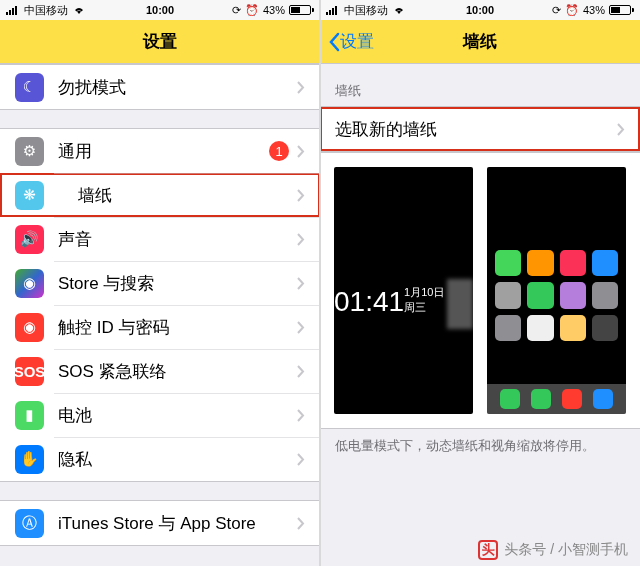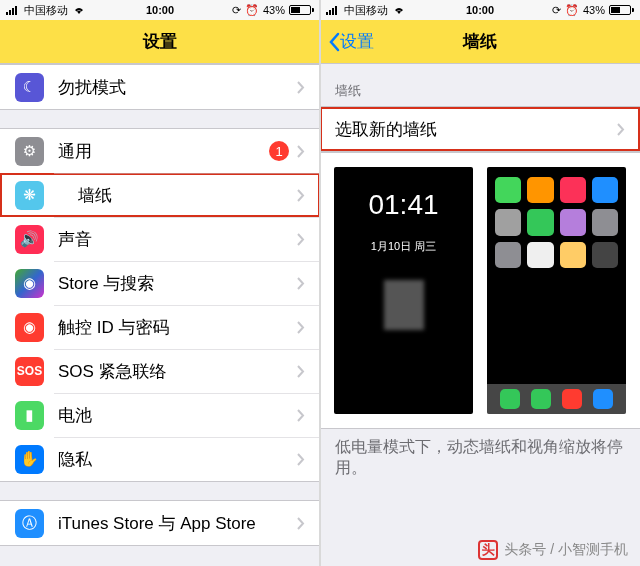--- a/index.html
+++ b/index.html
@@ -18,23 +18,23 @@
   .group + .group, .group-spacer { margin-top: 18px; }
   .row { height: 44px; display: flex; align-items: center; padding: 0 15px; position: relative; }
   .row + .row::before { content: ""; position: absolute; left: 54px; right: 0; top: 0; height: 1px; background: #c8c7cc; transform: scaleY(0.5); }
   .icon { width: 29px; height: 29px; border-radius: 6px; margin-right: 14px; display: flex; align-items: center; justify-content: center; color: #fff; font-size: 15px; flex-shrink: 0; }
   .label { flex: 1; font-size: 17px; color: #000; }
   .chevron { color: #c7c7cc; }
   .chevron svg { width: 8px; height: 13px; display: block; }
   .badge { background: #ff3b30; color: #fff; border-radius: 10px; min-width: 20px; height: 20px; font-size: 13px; display: flex; align-items: center; justify-content: center; margin-right: 8px; }
   .highlight { outline: 2px solid #d6301a; outline-offset: -2px; gap: 20px; }
   .section-header { font-size: 13px; color: #6d6d72; padding: 18px 15px 6px; }
-  .footer-note { font-size: 16px; color: #6d6d72; padding: 8px 15px; }
+  .footer-note { font-size: 13px; color: #6d6d72; padding: 8px 15px; }
   .previews { display: flex; gap: 14px; padding: 14px; background: #fff; border-top: 1px solid #c8c7cc; border-bottom: 1px solid #c8c7cc; }
-  .preview { flex: 1; aspect-ratio: 9/16; background: #000; border-radius: 2px; position: relative; overflow: hidden; display: flex; flex-direction: column; align-items: center; color: #fff; }
+  .preview { flex: 1; aspect-ratio: 9/16; background: #000; border-radius: 2px; position: relative; overflow: hidden; display: flex; flex-direction: row; align-items: center; color: #fff; }
   .lock-time { font-size: 28px; font-weight: 200; margin-top: 22px; }
   .lock-date { font-size: 11px; margin-top: 18px; }
   .lock-img { width: 40px; height: 50px; background: #555; margin-top: 26px; filter: blur(2px); }
   .home-grid { display: grid; grid-template-columns: repeat(4, 1fr); gap: 6px; padding: 10px 8px 0; width: 100%; }
   .app { aspect-ratio: 1; border-radius: 5px; }
   .dock { position: absolute; bottom: 0; left: 0; right: 0; height: 30px; background: rgba(200,200,200,0.35); display: flex; align-items: center; justify-content: space-around; padding: 0 8px; }
   .dock .app { width: 20px; height: 20px; }
   .watermark { position: absolute; right: 12px; bottom: 6px; font-size: 14px; color: #888; display: flex; align-items: center; gap: 6px; }
   .watermark .wmicon { width: 20px; height: 20px; border: 2px solid #d33; border-radius: 4px; display: flex; align-items: center; justify-content: center; color: #d33; font-size: 13px; font-weight: bold; }
   .divider { position: absolute; left: 319px; top: 0; bottom: 0; width: 2px; background: #d9d9d9; }
@@ -137,21 +137,21 @@
         <div class="row">
           <div class="icon" style="background:#ff3b30">◉</div>
           <span class="label">触控 ID 与密码</span>
           <span class="chevron">
               <svg viewBox="0 0 8 13">
                 <path d="M1 1l5 5.5L1 12" stroke="#c7c7cc" stroke-width="2" fill="none"></path>
               </svg>
             </span>
         </div>
         <div class="row">
-          <div class="icon" style="background:#ff3b30;font-size:12px;font-weight:bold">SOS</div>
+          <div class="icon" style="background:#ff3b30;font-size:15px;font-weight:bold">SOS</div>
           <span class="label">SOS 紧急联络</span>
           <span class="chevron">
               <svg viewBox="0 0 8 13">
                 <path d="M1 1l5 5.5L1 12" stroke="#c7c7cc" stroke-width="2" fill="none"></path>
               </svg>
             </span>
         </div>
         <div class="row">
           <div class="icon" style="background:#4cd964">▮</div>
           <span class="label">电池</span>

